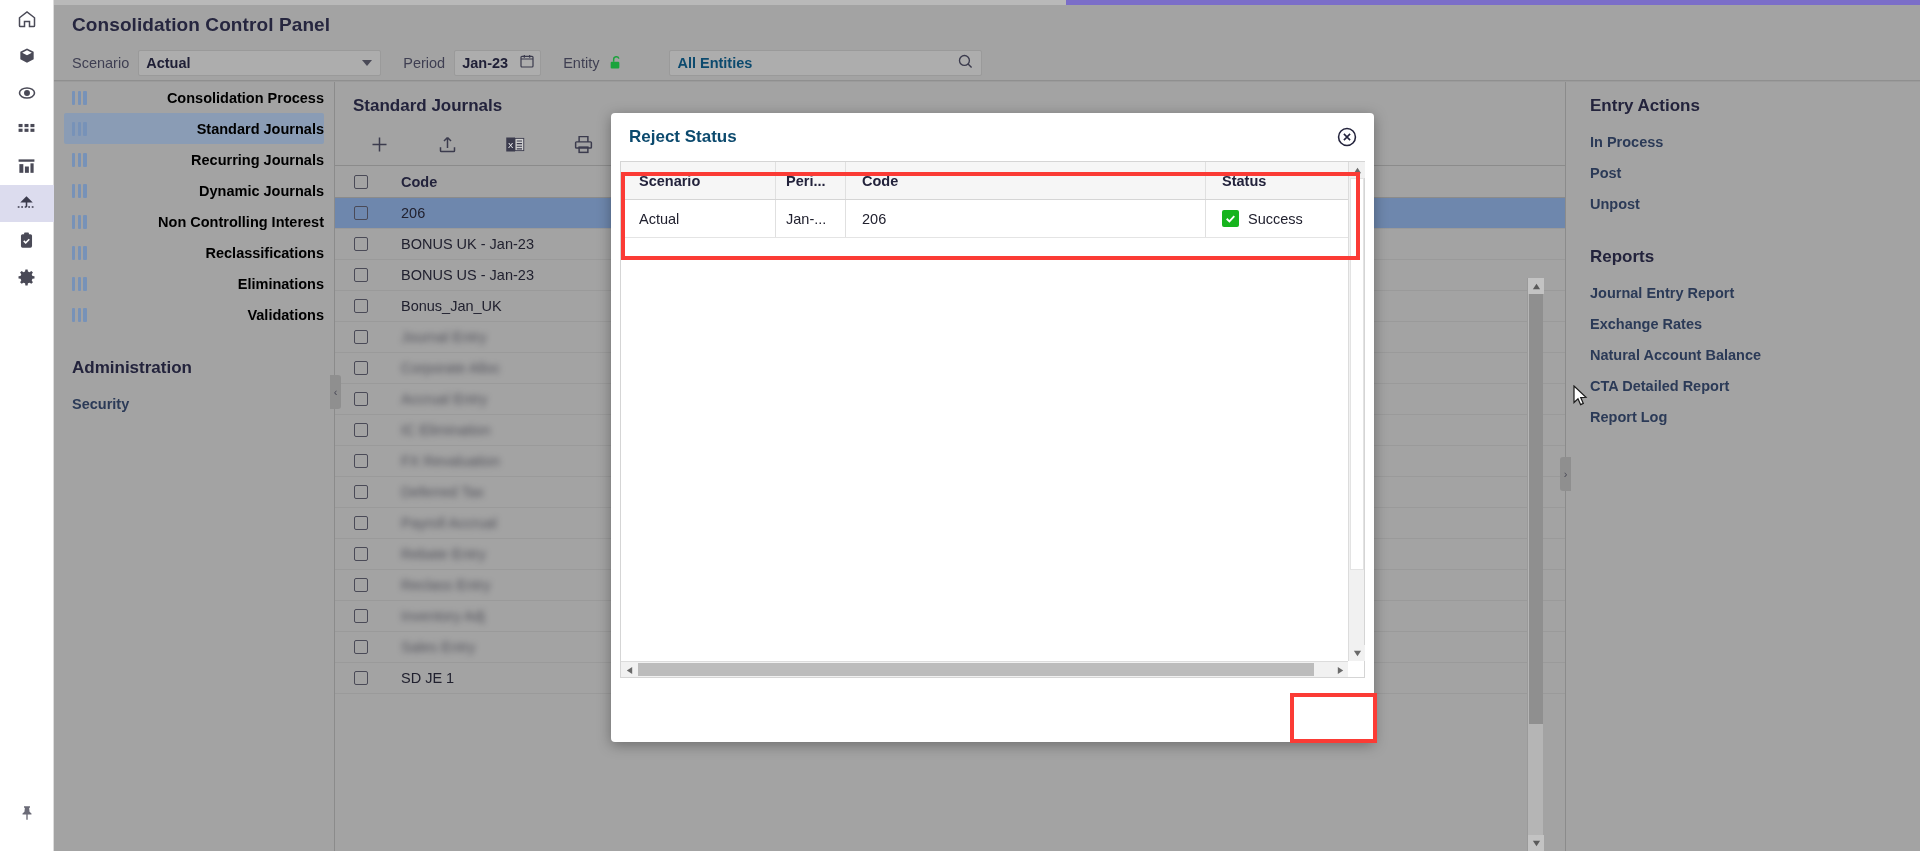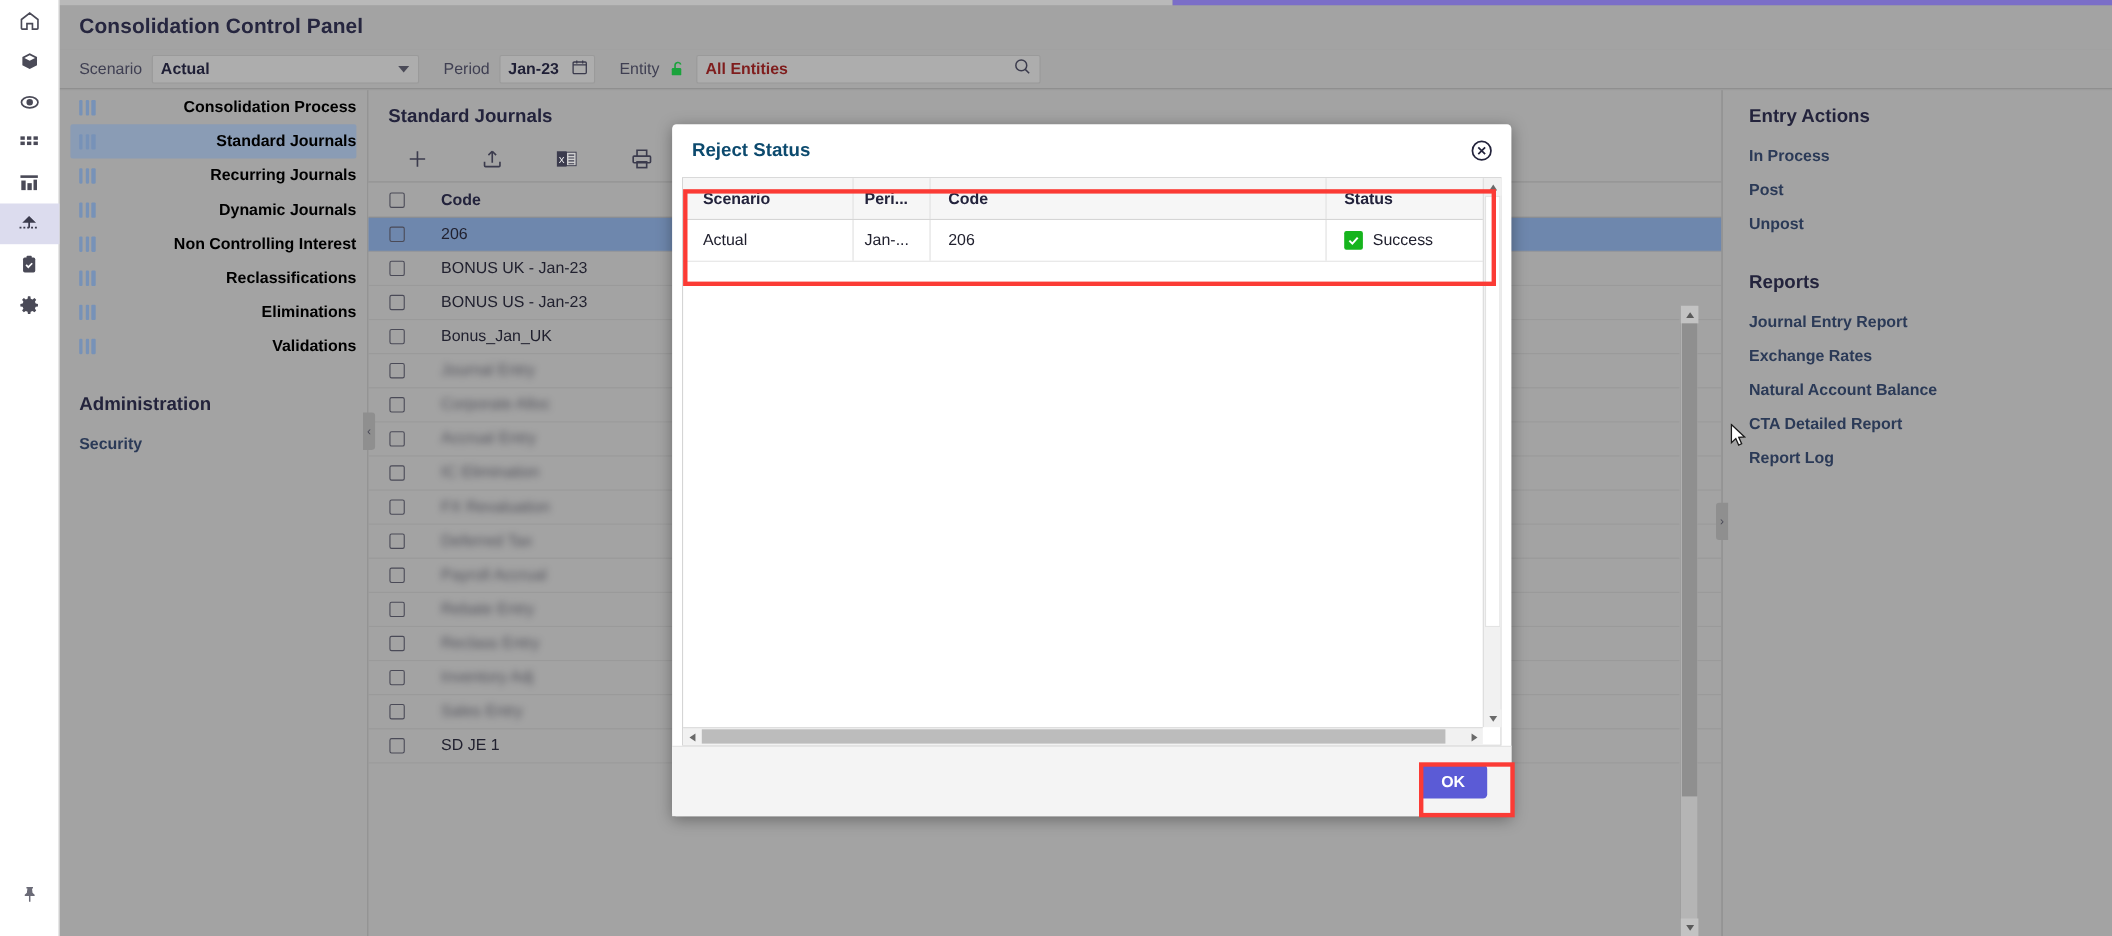--- a/index.html
+++ b/index.html
@@ -67,21 +67,21 @@
     border-right: 5px solid transparent; border-top: 6px solid #4a4a57;
   }
   .fperiod {
     width: 87px; height: 26px; background: #adadad; border: 1px solid #9a9a9a;
     border-radius: 2px; display: flex; align-items: center; justify-content: space-between;
     padding: 0 5px 0 7px; font-size: 14.5px; font-weight: bold; color: #1f1f36;
   }
   .fentity {
     width: 313px; height: 26px; background: #adadad; border: 1px solid #9a9a9a;
     border-radius: 2px; display: flex; align-items: center; justify-content: space-between;
-    padding: 0 7px; font-size: 14.5px; font-weight: bold; color: #7f1d1d;
+    padding: 0 7px; font-size: 14.5px; font-weight: bold; color: #0c4a6e; margin-left: 36px;
   }
   .mgap { width: 22px; }
 
   
   .leftpanel {
     position: absolute; left: 0; top: 82px; width: 281px; bottom: 0;
     background: #a3a3a3; border-right: 1px solid #8b8b8b;
   }
   .sec-h {
     font-size: 17px; font-weight: bold; color: #23233c;
@@ -842,23 +842,20 @@
         </div>
         <div class="m-hthumb"></div>
         <div class="m-harrow r">
           <svg width="9" height="9" viewBox="0 0 10 10" fill="#6a6a6a">
               <path d="M8 5 2 9V1z"></path>
             </svg>
         </div>
       </div>
     </div>
 
-    <div class="modal-foot">
-      <button class="ok-btn">OK</button>
-    </div>
   </div>
 
   <div class="annot" id="annot-table"></div>
   <div class="annot" id="annot-ok"></div>
 
   <div class="cursor">
     <svg width="15" height="22" viewBox="0 0 15 22">
         <path d="M1 1 1 17.5 5 13.7 7.6 19.6 10.3 18.4 7.7 12.6 13 12.3z" fill="#ffffff" stroke="#1c1c1c" stroke-width="1.2"></path>
       </svg>
   </div>

